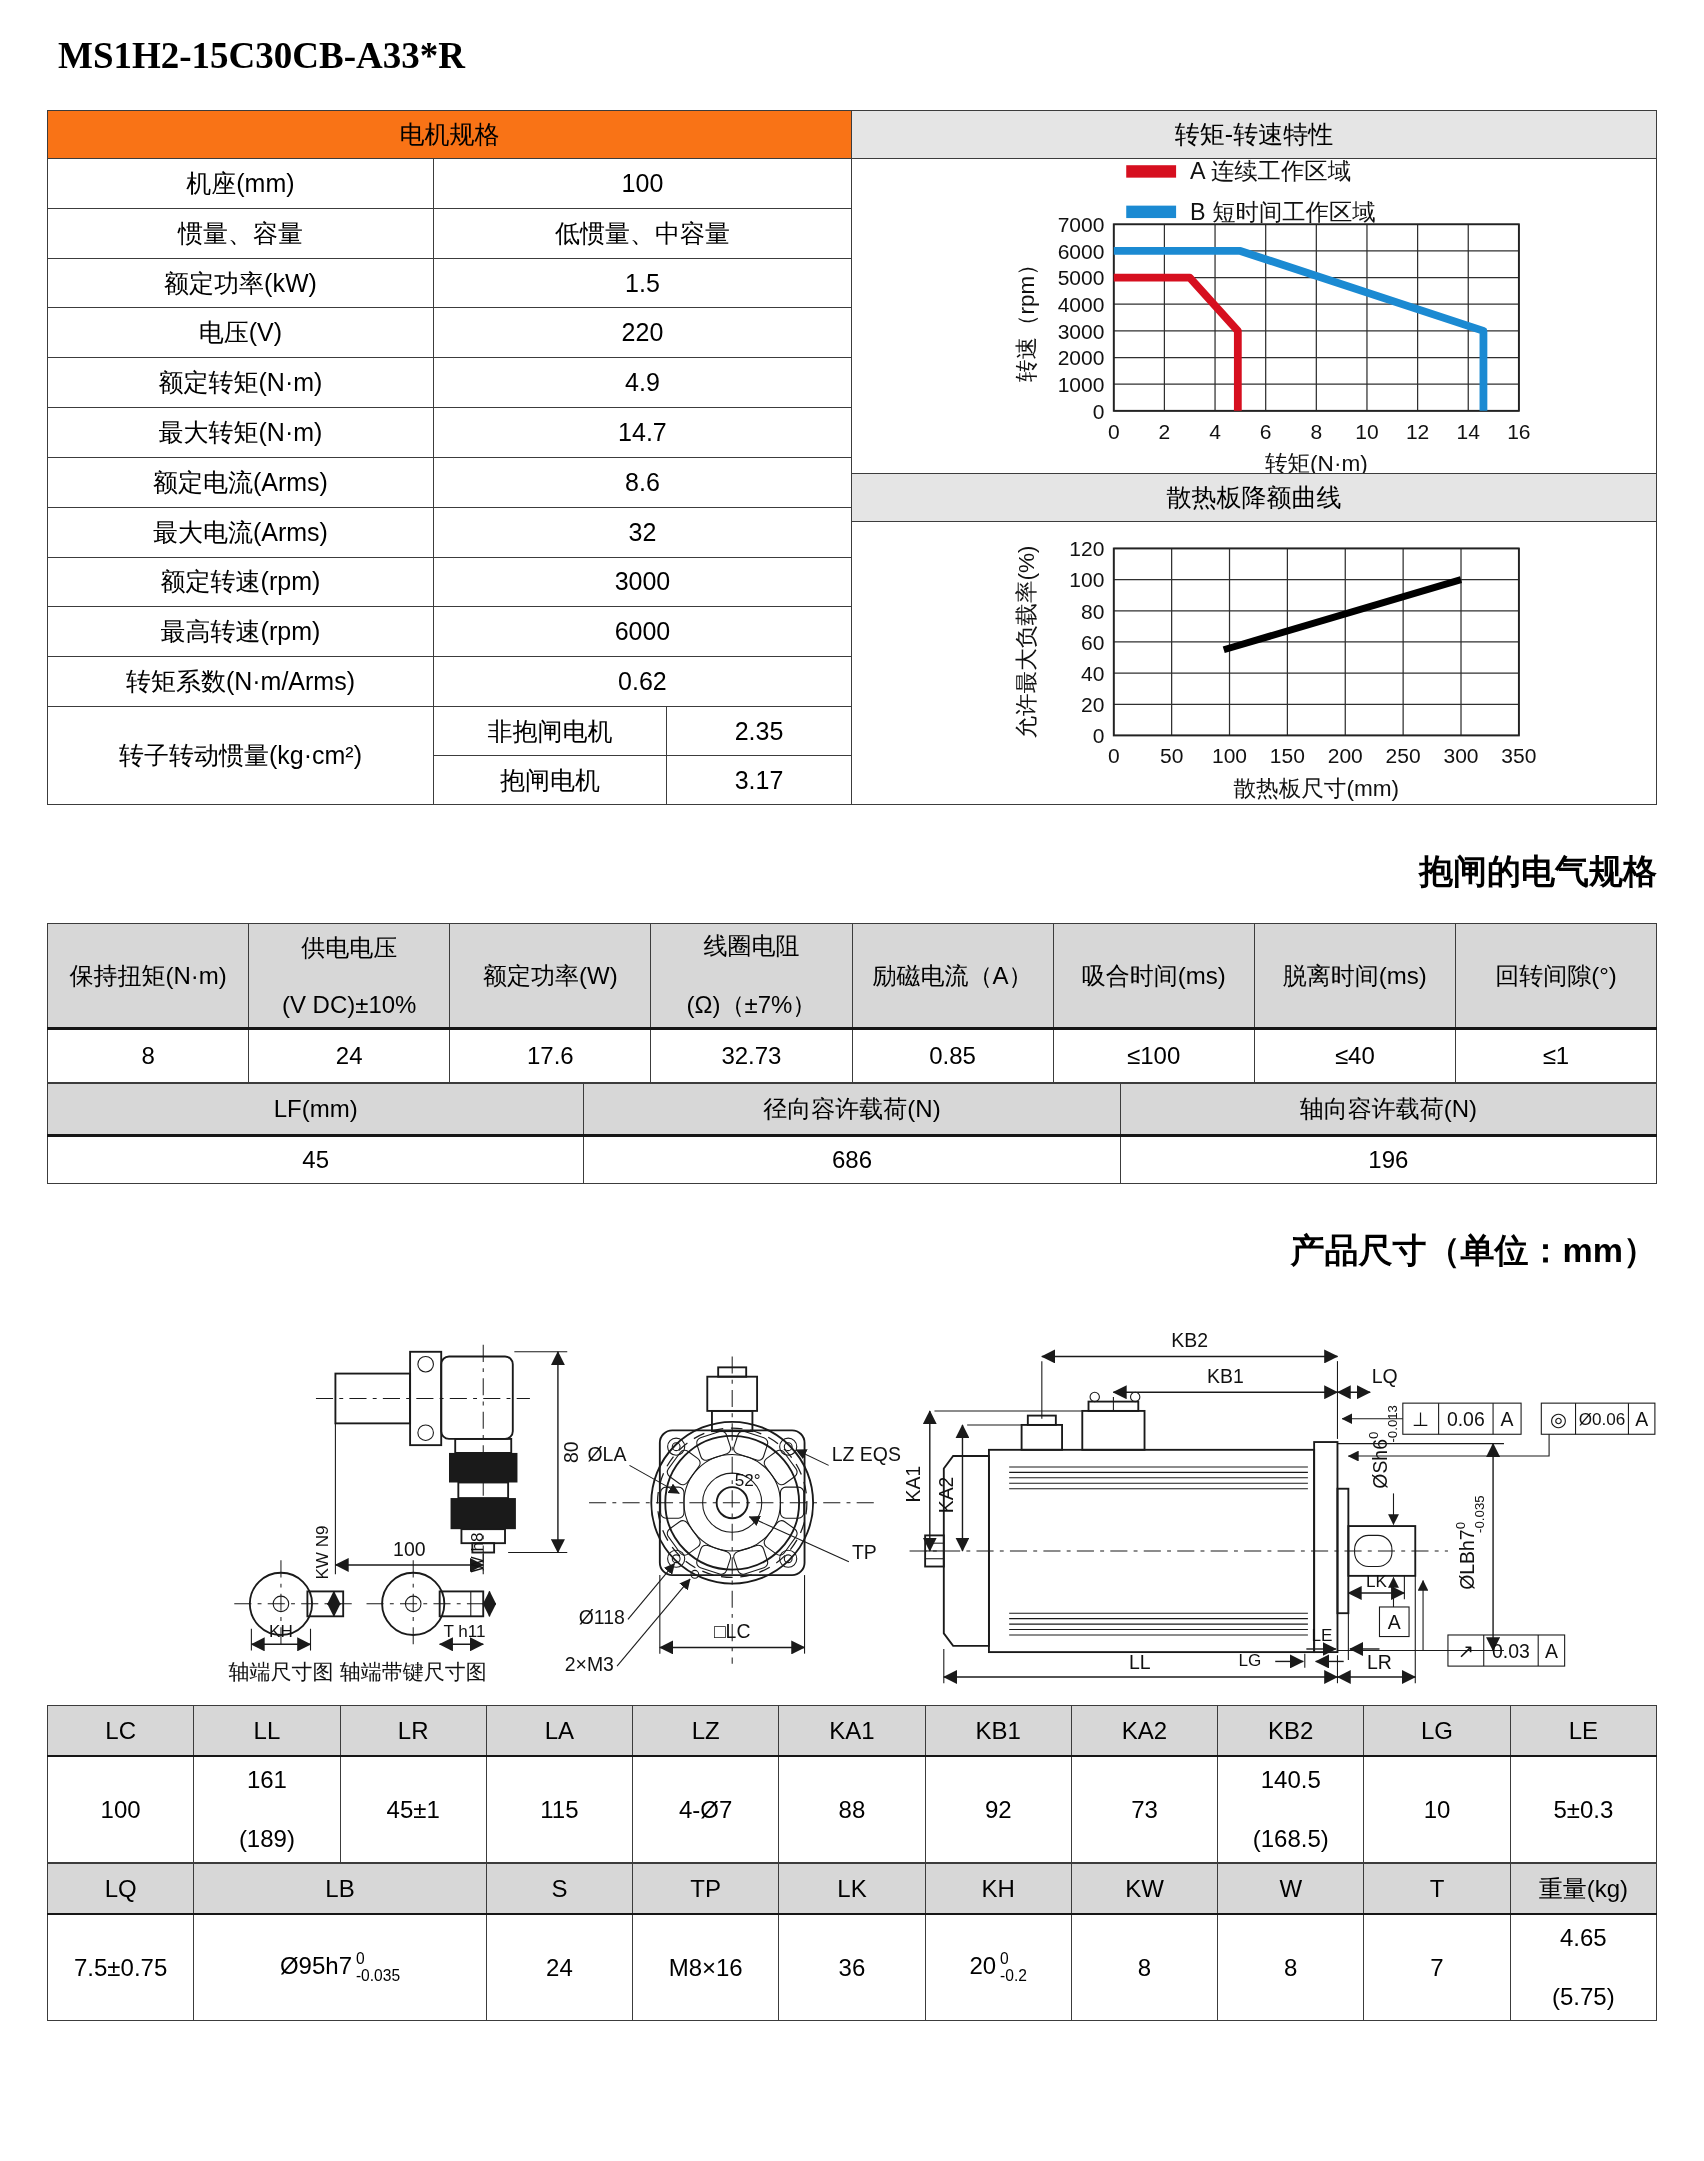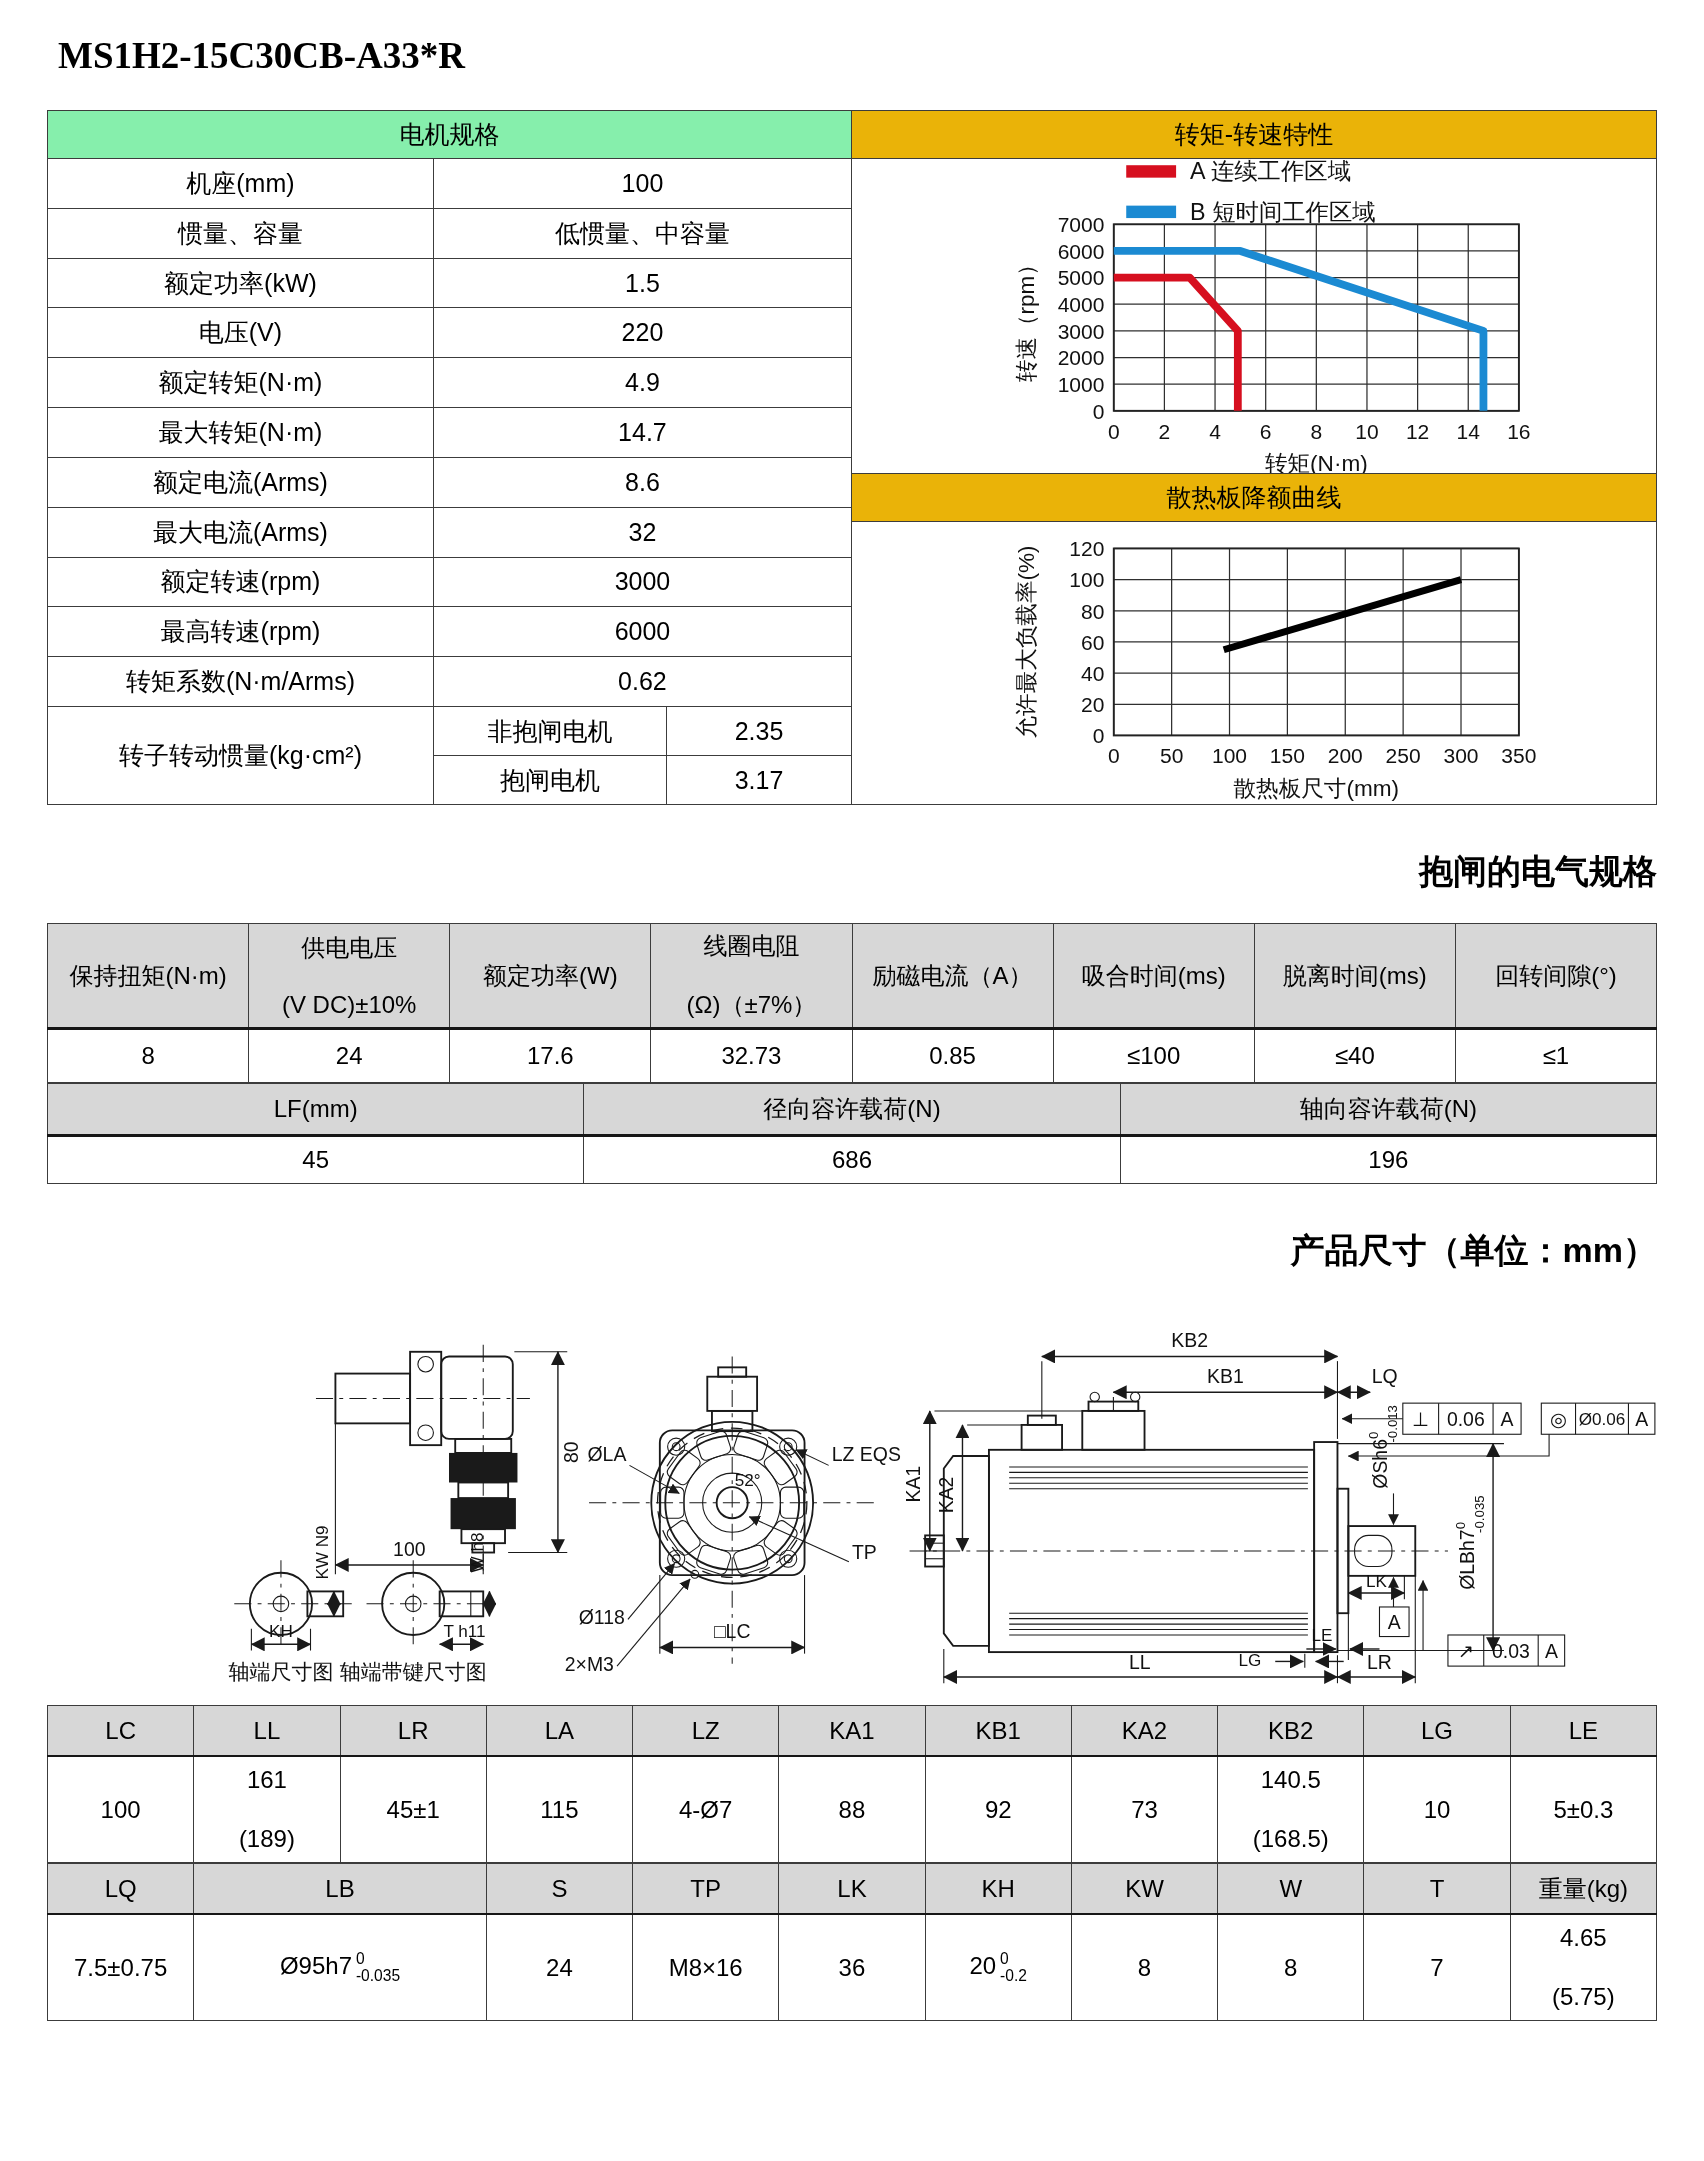--- a/index.html
+++ b/index.html
@@ -9,25 +9,25 @@
     position:relative;overflow:hidden;
   }
   .page{padding:34px 47px 0 47px;}
   .doc-title{font-size:37px;font-weight:bold;margin:0 0 33px 11px;letter-spacing:0;font-family:Liberation Serif, serif;}
 
   
   .topflex{display:flex;height:695px;}
   table{border-collapse:collapse;}
   .spec{width:50%;height:695px;table-layout:fixed;}
   .spec td{border:1.6px solid #3c3c3c;font-size:25px;text-align:center;vertical-align:middle;padding:0;}
-  .spec .hd{background:#86efac;height:47px;font-family:Liberation Serif, serif;}
+  .spec .hd{background:#f97316;height:47px;font-family:Liberation Serif, serif;}
   .spec .inrow td{height:48px;}
 
   .rbox{width:50%;border:1.6px solid #3c3c3c;border-left:none;display:flex;flex-direction:column;box-sizing:border-box;}
-  .rhead{height:47px;min-height:47px;background:#eab308;border-bottom:1.6px solid #3c3c3c;
+  .rhead{height:47px;min-height:47px;background:#e5e5e5;border-bottom:1.6px solid #3c3c3c;
          display:flex;align-items:center;justify-content:center;font-size:25px;}
   .rhead.second{border-top:1.6px solid #3c3c3c;}
   .chartbox{position:relative;}
   .chartbox.c1{height:314px;}
   .chartbox.c2{flex:1;}
   .chartbox svg{display:block;width:100%;height:100%;}
 
   
   .sect{font-size:34px;font-weight:bold;margin:44px 0 28px 1.6px;text-align:right;}
 

